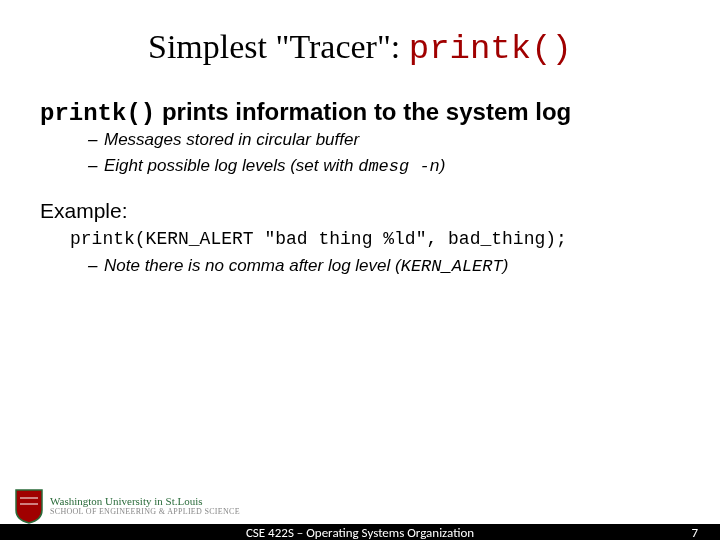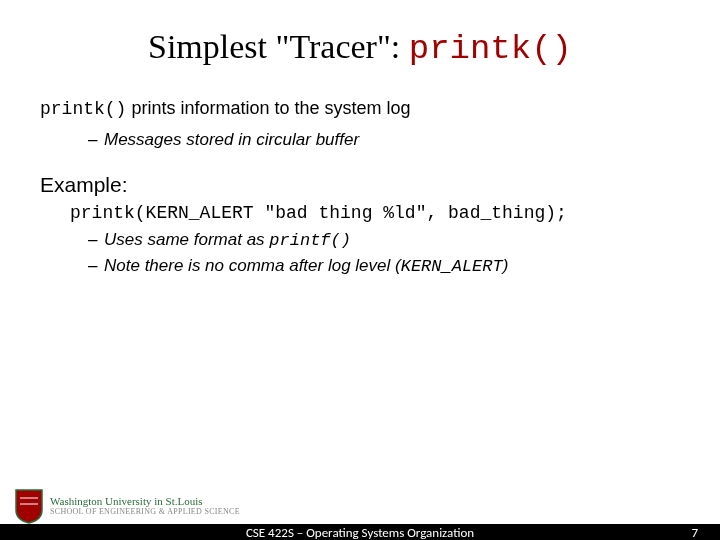--- a/index.html
+++ b/index.html
@@ -20,22 +20,22 @@
     text-align: center;
     margin-bottom: 30px;
     font-weight: normal;
   }
   .title .code {
     font-family: 'Courier New', monospace;
     color: #a00000;
   }
   .body-line {
     font-family: Verdana, Tahoma, sans-serif;
-    font-size: 18px;
-    margin-bottom: 8px;
+    font-size: 24px;
+    font-weight: bold;
   }
   .body-line .code {
     font-family: 'Courier New', monospace;
   }
   .sub-list {
     margin-left: 48px;
     margin-bottom: 18px;
     font-style: italic;
   }
   .sub-item {
@@ -125,28 +125,28 @@
   <h1 class="title">
     <span>Simplest "Tracer": </span><span class="code">printk()</span>
   </h1>
 
   <p class="body-line">
     <span class="code">printk()</span><span> prints information to the system log</span>
   </p>
 
   <div class="sub-list" id="bullets1">
       <div class="sub-item"><span>Messages stored in circular buffer</span></div>
+      <div class="sub-item"><span>Eight possible log levels (set with </span><span class="code">dmesg -n</span><span>)</span></div>
     </div>
 
   <p class="example-label">Example:</p>
 
   <p class="code-line">printk(KERN_ALERT "bad thing %ld", bad_thing);</p>
 
   <div class="sub-list" id="bullets2">
-      <div class="sub-item"><span>Uses same format as </span><span class="code">printf()</span></div>
       <div class="sub-item"><span>Note there is no comma after log level (</span><span class="code">KERN_ALERT</span><span>)</span></div>
     </div>
 
 </div>
 
 <div class="footer-logo">
   <svg class="shield" viewBox="0 0 30 36">
     <path d="M2 2 L28 2 L28 22 Q28 32 15 35 Q2 32 2 22 Z" fill="#a00000" stroke="#2a6b3a" stroke-width="1.5"></path>
     <path d="M6 10 L24 10 M6 16 L24 16" stroke="#fff" stroke-width="1"></path>
   </svg>

